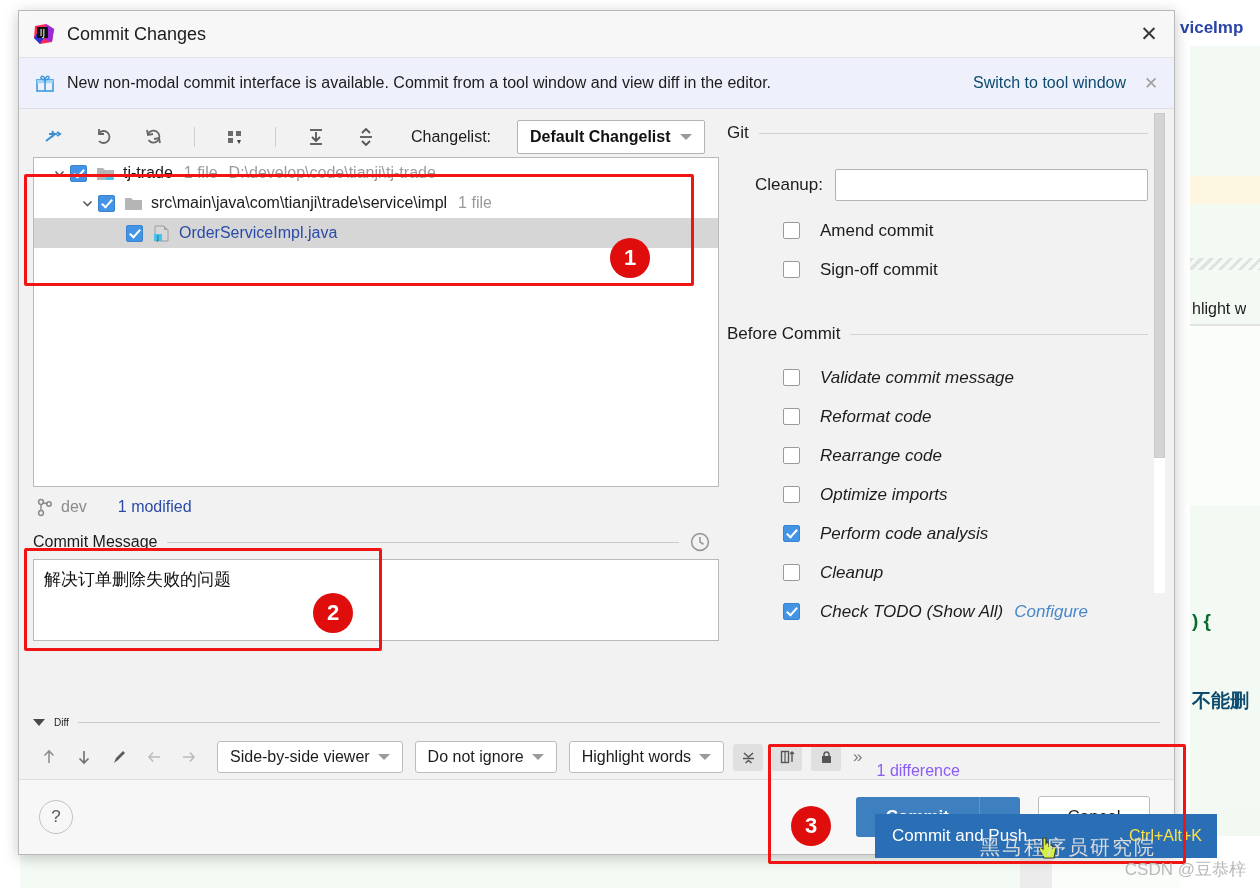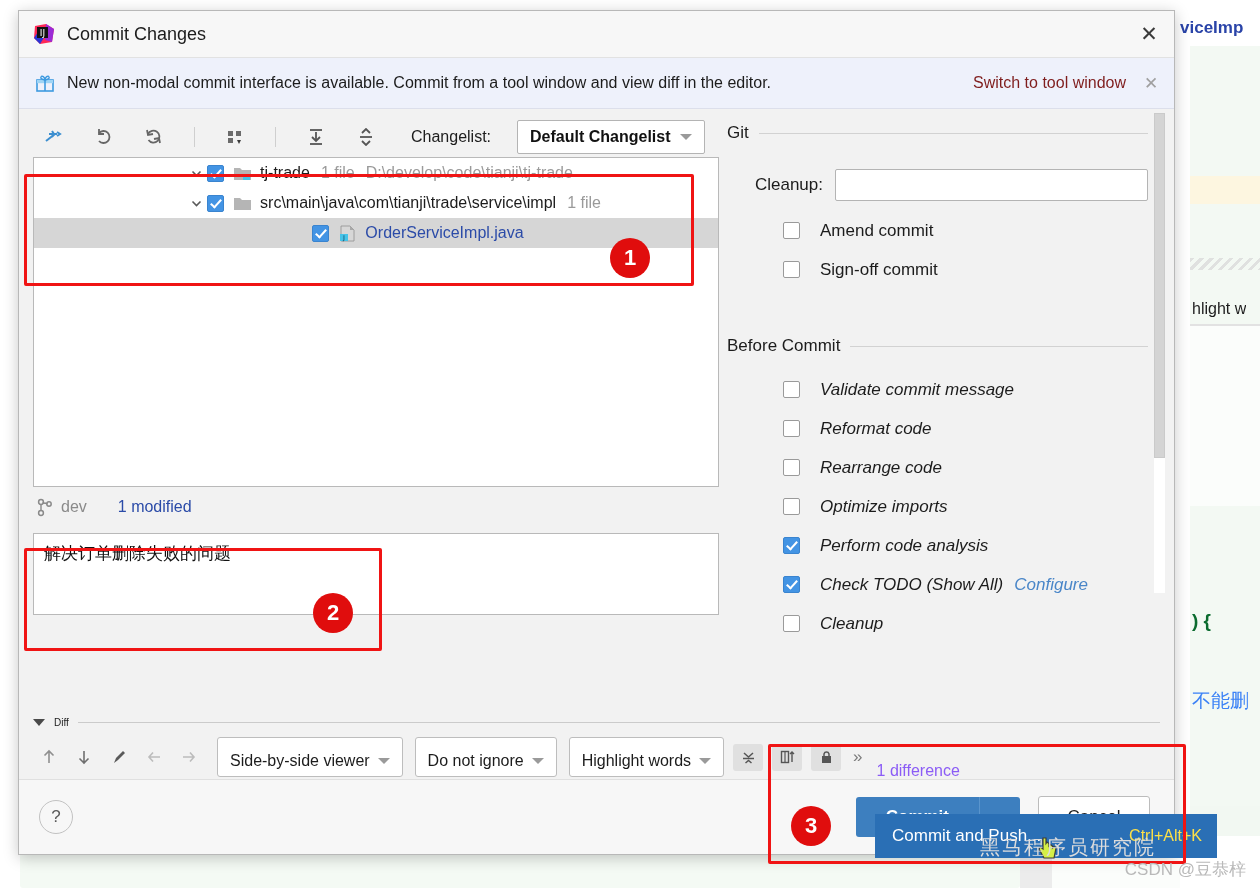--- a/index.html
+++ b/index.html
@@ -38,21 +38,21 @@
   .ij-logo{width:22px;height:22px;margin-right:12px;flex:0 0 auto;position:relative;}
   .title-text{font-size:18px;color:#1c1c1c;flex:1;}
   .close-x{width:34px;height:34px;display:flex;align-items:center;justify-content:center;
      font-size:21px;color:#3b3b3b;cursor:pointer;}
 
   
   .banner{height:50px;min-height:50px;background:#eef1fb;border-bottom:1px solid #dcdfeb;
      display:flex;align-items:center;padding:0 10px 0 16px;gap:12px;}
   .gift-icon{width:20px;height:20px;flex:0 0 auto;}
   .banner-text{font-size:16px;color:#1c1c1c;flex:1;white-space:nowrap;}
-  .banner-link{font-size:16px;color:#7f1d1d;cursor:pointer;white-space:nowrap;}
+  .banner-link{font-size:16px;color:#0c4a6e;cursor:pointer;white-space:nowrap;}
   .banner-close{width:26px;height:26px;display:flex;align-items:center;justify-content:center;
      color:#a0a0a0;font-size:17px;cursor:pointer;}
 
   
   .dlg-body{flex:1;display:flex;min-height:0;position:relative;}
   .left-col{width:700px;min-width:700px;display:flex;flex-direction:column;
      padding:8px 0 0 14px;box-sizing:border-box;}
   .right-col{flex:1;position:relative;padding:12px 0 0 8px;box-sizing:border-box;
      border-left:none;overflow:hidden;}
 
@@ -65,21 +65,21 @@
   .cl-combo{flex:1;height:32px;background:#fff;border:1px solid #b4b4b4;border-radius:2px;
      display:flex;align-items:center;padding:0 6px 0 12px;cursor:pointer;margin-right:14px;}
   .cl-combo-val{flex:1;font-size:16px;font-weight:bold;color:#111;}
   .caret{width:0;height:0;border-left:6px solid transparent;border-right:6px solid transparent;
      border-top:6px solid #9a9a9a;margin-right:6px;}
 
   
   .tree-wrap{position:relative;height:330px;}
   .tree{position:absolute;inset:0;background:#fff;border:1px solid #b9b9b9;overflow:hidden;}
   .tree-row{height:30px;display:flex;align-items:center;font-size:16px;color:#1c1c1c;
-     cursor:pointer;padding-right:8px;white-space:nowrap;justify-content:center;}
+     cursor:pointer;padding-right:8px;white-space:nowrap;}
   .tree-row.selected{background:#d6d6d6;}
   .twisty{width:22px;display:flex;align-items:center;justify-content:center;flex:0 0 auto;}
   .twisty svg{display:block;}
   .cbx{width:17px;height:17px;border:1px solid #9a9a9a;border-radius:2px;background:#fff;
      flex:0 0 auto;margin-right:9px;box-sizing:border-box;position:relative;}
   .cbx.checked{background:#4394e4;border-color:#3a84cf;}
   .cbx.checked:after{content:"";position:absolute;left:5px;top:1px;width:4px;height:9px;
      border:solid #fff;border-width:0 2px 2px 0;transform:rotate(42deg);}
   .folder-ic,.file-ic{width:19px;height:17px;flex:0 0 auto;margin-right:8px;}
   .node-name{color:#1c1c1c;}
@@ -107,36 +107,36 @@
   .sec-title{font-size:17px;color:#1c1c1c;white-space:nowrap;}
   .sec-rule{flex:1;height:1px;background:#d2d2d2;margin-right:26px;}
   .author-row{display:flex;align-items:center;margin:24px 0 10px 0;}
   .author-lbl{font-size:17px;color:#1c1c1c;width:96px;text-align:right;margin-right:12px;}
   .author-input{flex:1;height:32px;background:#fff;border:1px solid #b4b4b4;border-radius:2px;
      margin-right:26px;padding:0 8px;box-sizing:border-box;font-size:15px;color:#111;
      font-family:inherit;outline:none;}
   .opt-row{display:flex;align-items:center;height:39px;padding-left:56px;cursor:pointer;gap:11px;}
   .opt-lbl{font-size:17px;color:#1c1c1c;white-space:nowrap;}
   .opt-link{font-size:17px;color:#4a86c8;cursor:pointer;}
-  .before-commit{margin-top:45px;}
+  .before-commit{margin-top:33px;}
   .rp-scroll{position:absolute;right:9px;top:4px;width:11px;height:480px;background:#fff;}
   .rp-thumb{position:absolute;right:9px;top:4px;width:11px;height:345px;background:#d4d4d4;
      border:1px solid #cacaca;box-sizing:border-box;cursor:pointer;}
 
   
   .diff-section{height:72px;min-height:72px;padding:0 14px 0 14px;box-sizing:border-box;}
   .diff-head{display:flex;align-items:center;gap:9px;height:30px;}
   .tri{width:0;height:0;border-left:6px solid transparent;border-right:6px solid transparent;
      border-top:7px solid #4a4a4a;}
   .diff-title{font-size:10px;color:#1c1c1c;}
   .diff-rule{flex:1;height:1px;background:#cbcbcb;}
   .diff-tb{display:flex;align-items:center;gap:3px;height:40px;}
   .dtb-btn{width:32px;height:28px;display:flex;align-items:center;justify-content:center;cursor:pointer;}
   .dcombo{height:30px;background:#fff;border:1px solid #bdbdbd;border-radius:3px;
-     display:flex;align-items:center;padding:8px 6px 0 12px;margin-left:9px;cursor:pointer;gap:8px;}
+     display:flex;align-items:center;padding:0 6px 0 12px;margin-left:9px;cursor:pointer;gap:8px;}
   .dcombo span{font-size:16px;color:#1c1c1c;white-space:nowrap;}
   .dtoggle{width:30px;height:27px;background:#e0e0e0;border-radius:3px;display:flex;
      align-items:center;justify-content:center;margin-left:6px;cursor:pointer;}
   .chev2{font-size:17px;color:#7a7a7a;margin:0 11px 0 9px;cursor:pointer;}
   .diff-count{font-size:16px;color:#8b5cf6;white-space:nowrap;margin-top:28px;}
 
   
   .footer{height:74px;min-height:74px;background:#f7f7f7;border-top:1px solid #e0e0e0;
      display:flex;align-items:center;padding:0 24px 0 20px;position:relative;}
   .help-btn{width:32px;height:32px;border:1px solid #c2c2c2;border-radius:50%;background:#f7f7f7;
@@ -182,21 +182,21 @@
     <div class="ide-band" style="top:130px;height:28px;background:#fdf6e0;"></div>
     <div class="ide-band" style="top:158px;height:120px;background:#f3f9f3;"></div>
     <div class="ide-band" style="top:278px;height:2px;background:#e2e2e2;"></div>
     <div class="ide-band" style="top:280px;height:180px;background:#fbfdfb;"></div>
     <div class="ide-band" style="top:460px;height:300px;background:#f3f9f3;"></div>
     <div class="zigzag" style="left:0;top:212px;width:70px;"></div>
 
   </div>
   <div class="ide-frag" style="left:1192px;top:300px;color:#1c1c1c;">hlight w</div>
   <div class="ide-frag" style="left:1192px;top:610px;color:#0a6b2e;font-weight:bold;font-size:19px;">) {</div>
-  <div class="ide-frag" style="left:1192px;top:688px;color:#3b82f6;font-weight:normal;font-size:19px;">不能删</div>
+  <div class="ide-frag" style="left:1192px;top:688px;color:#0c4a6e;font-weight:bold;font-size:19px;">不能删</div>
 
   <div class="ide-left-strip">
     <div class="ide-diff-green" style="left:20px;top:20px;width:1000px;height:68px;background:#f4faf4;border-radius:3px;"></div>
     <div class="ide-gutter" style="left:1020px;top:20px;width:32px;height:68px;background:#ececec;"></div>
     <div class="ide-diff-green" style="left:1052px;top:20px;width:128px;height:68px;background:#fbfdfb;"></div>
     <div class="zigzag" style="left:1052px;top:18px;width:128px;"></div>
   </div>
 </div>
 
 <div id="commit-dialog">
@@ -349,20 +349,30 @@
             <circle cx="4" cy="15" r="2.4" fill="none" stroke="#8a8a8a" stroke-width="1.5"></circle>
             <circle cx="12" cy="6" r="2.2" fill="none" stroke="#8a8a8a" stroke-width="1.5"></circle>
             <path d="M4 6.5 L4 12.5 M5.5 5 C9 5 10 5.5 10.4 6" stroke="#8a8a8a" stroke-width="1.4" fill="none"></path>
           </svg>
         </div>
         <span class="branch-name">dev</span>
         <span class="mod-count">1 modified</span>
       </div>
 
       <div class="cm-section">
+        <div class="cm-head">
+          <span class="cm-title">Commit Message</span>
+          <div class="cm-rule"></div>
+          <div class="clock-ic">
+            <svg width="22" height="22" viewBox="0 0 22 22">
+              <circle cx="11" cy="11" r="8.4" fill="none" stroke="#9a9a9a" stroke-width="1.6"></circle>
+              <path d="M11 6 L11 11 L14.6 13.2" stroke="#9a9a9a" stroke-width="1.6" fill="none"></path>
+            </svg>
+          </div>
+        </div>
         <div class="cm-box" placeholder="">解决订单删除失败的问题</div>
       </div>
     </div>
 
     <div class="right-col">
 
       <div class="sec-head">
         <span class="sec-title">Git</span>
         <div class="sec-rule"></div>
       </div>
@@ -401,27 +411,27 @@
         </div>
         <div class="opt-row">
           <div class="cbx"></div>
           <span class="opt-lbl">Optimize imports</span>
         </div>
         <div class="opt-row">
           <div class="cbx checked"></div>
           <span class="opt-lbl">Perform code analysis</span>
         </div>
         <div class="opt-row">
+          <div class="cbx"></div>
+          <span class="opt-lbl">Cleanup</span>
+        </div>
+        <div class="opt-row">
           <div class="cbx checked"></div>
           <span class="opt-lbl">Check TODO (Show All)</span>
           <span class="opt-link">Configure</span>
-        </div>
-        <div class="opt-row">
-          <div class="cbx"></div>
-          <span class="opt-lbl">Cleanup</span>
         </div>
       </div>
 
       <div class="rp-scroll"></div>
       <div class="rp-thumb"></div>
     </div>
   </div>
 
   <div class="diff-section">
     <div class="diff-head">

